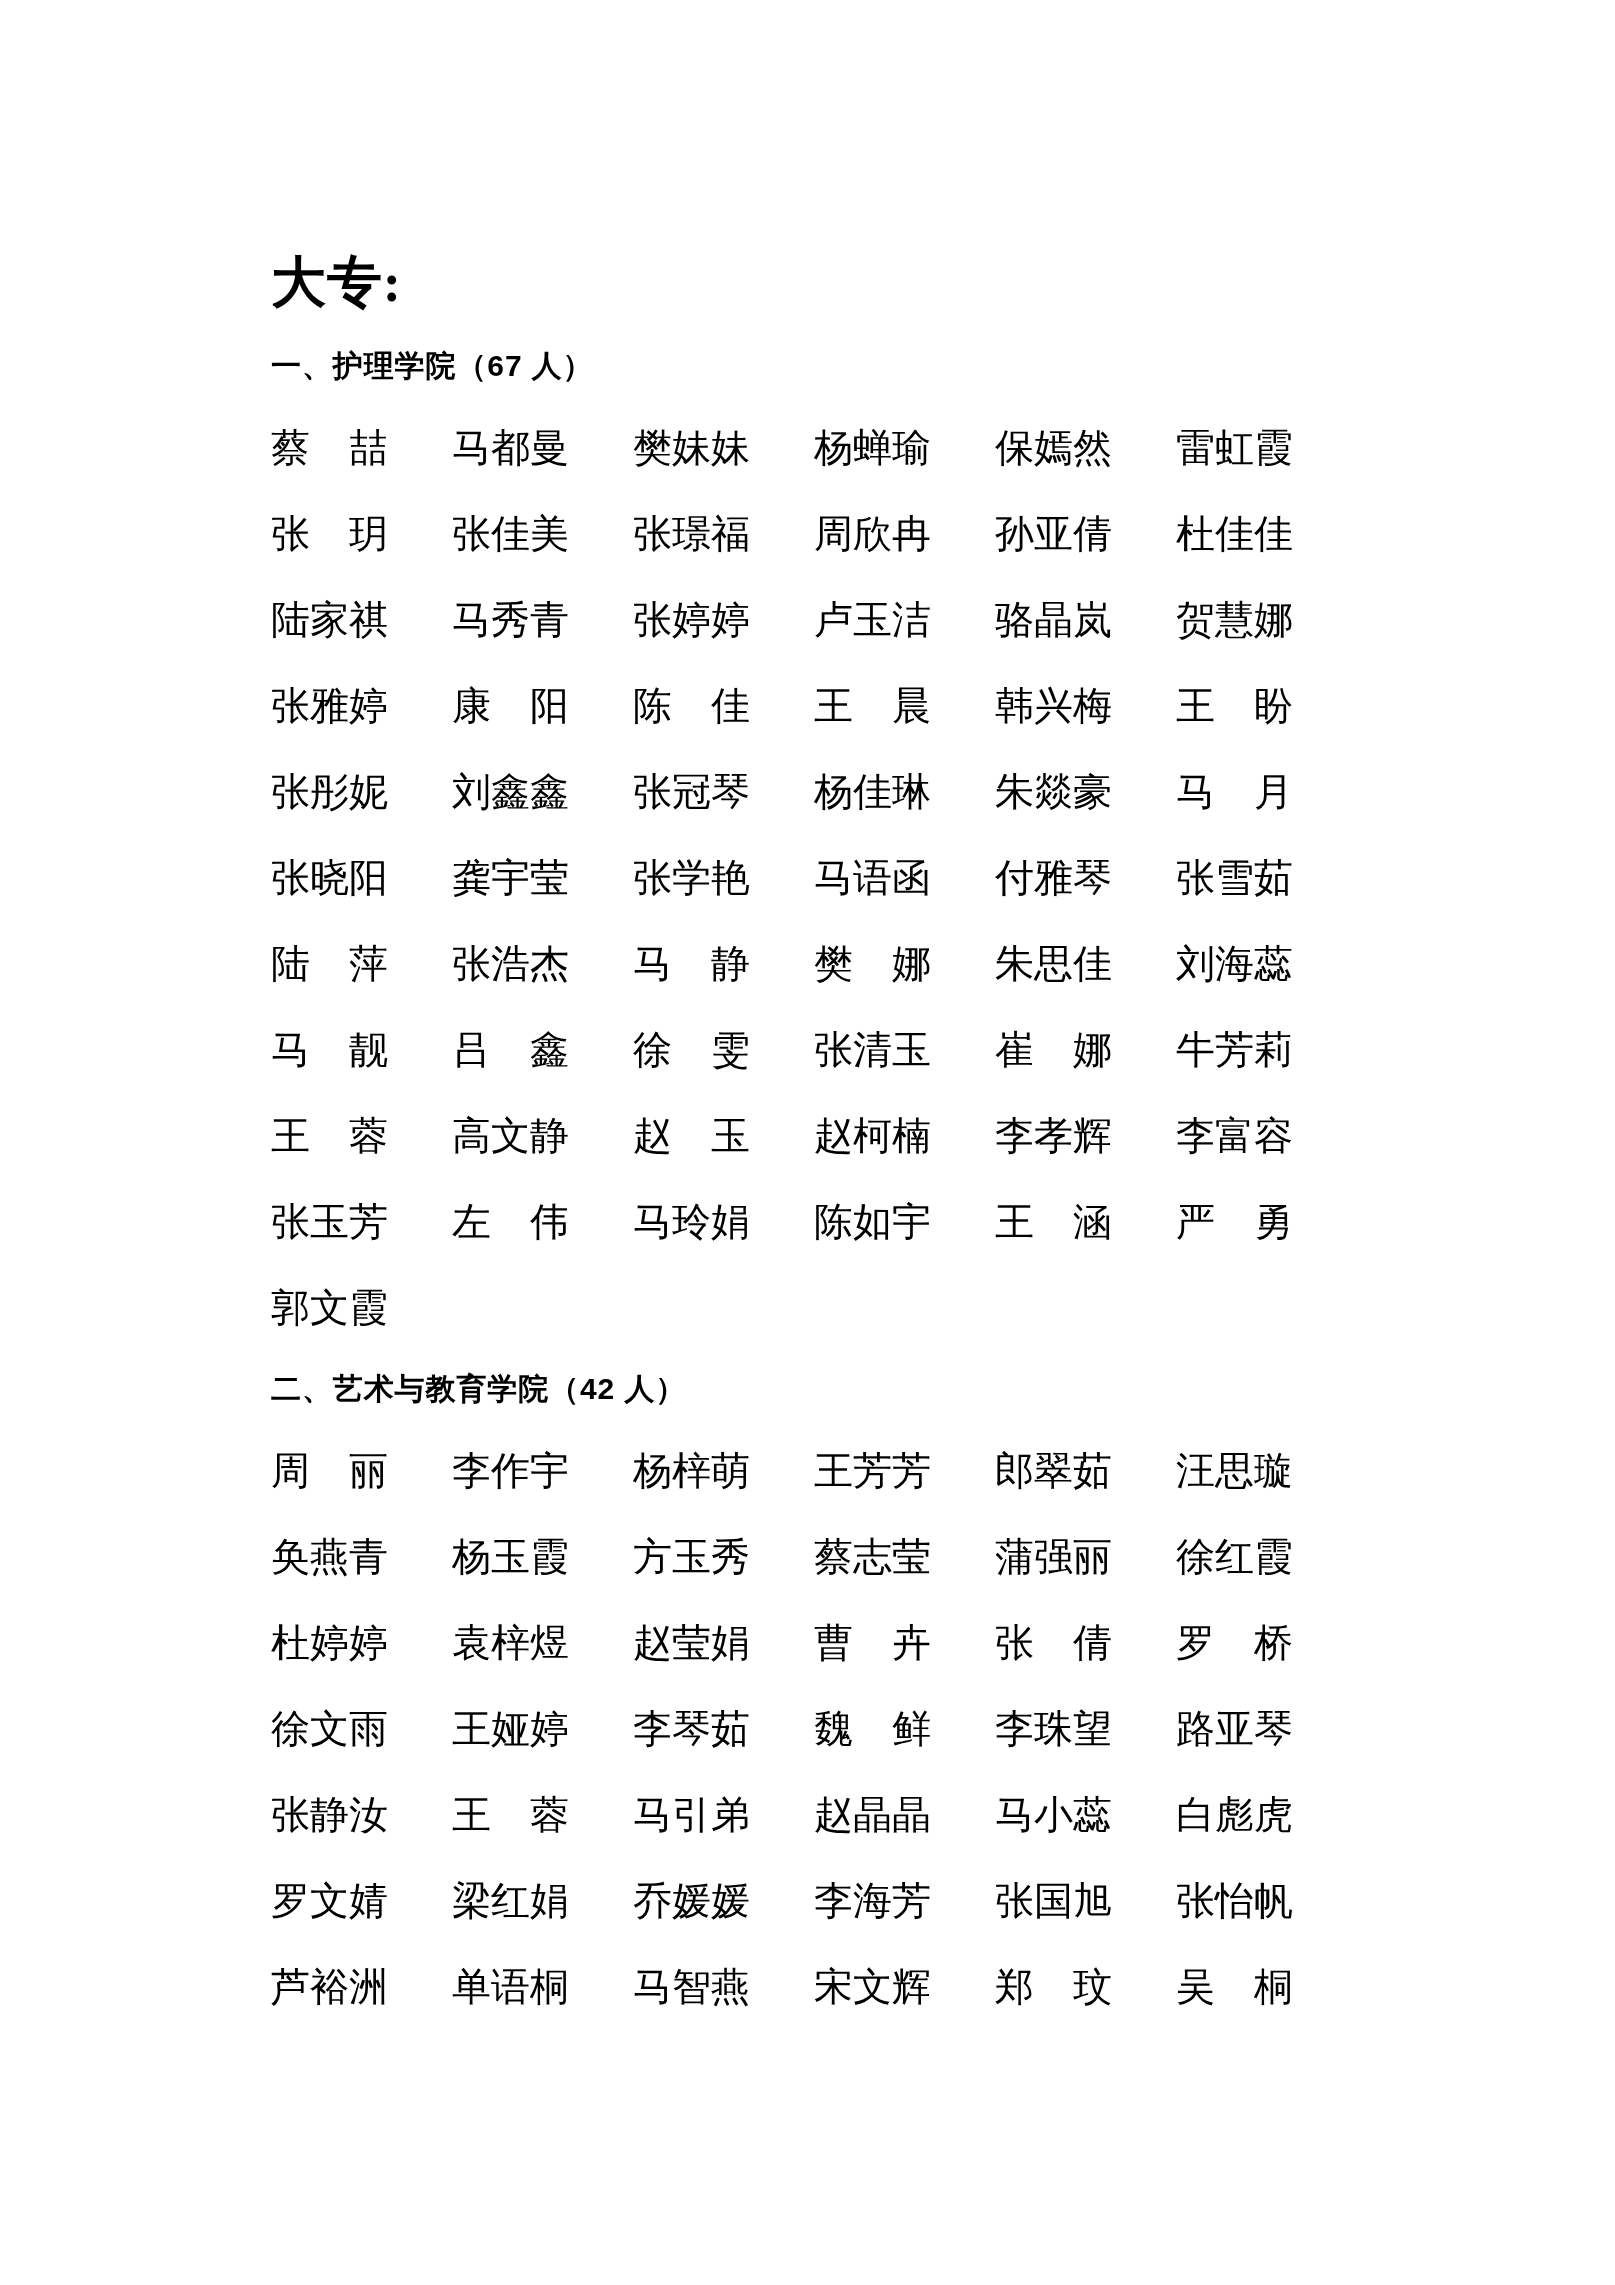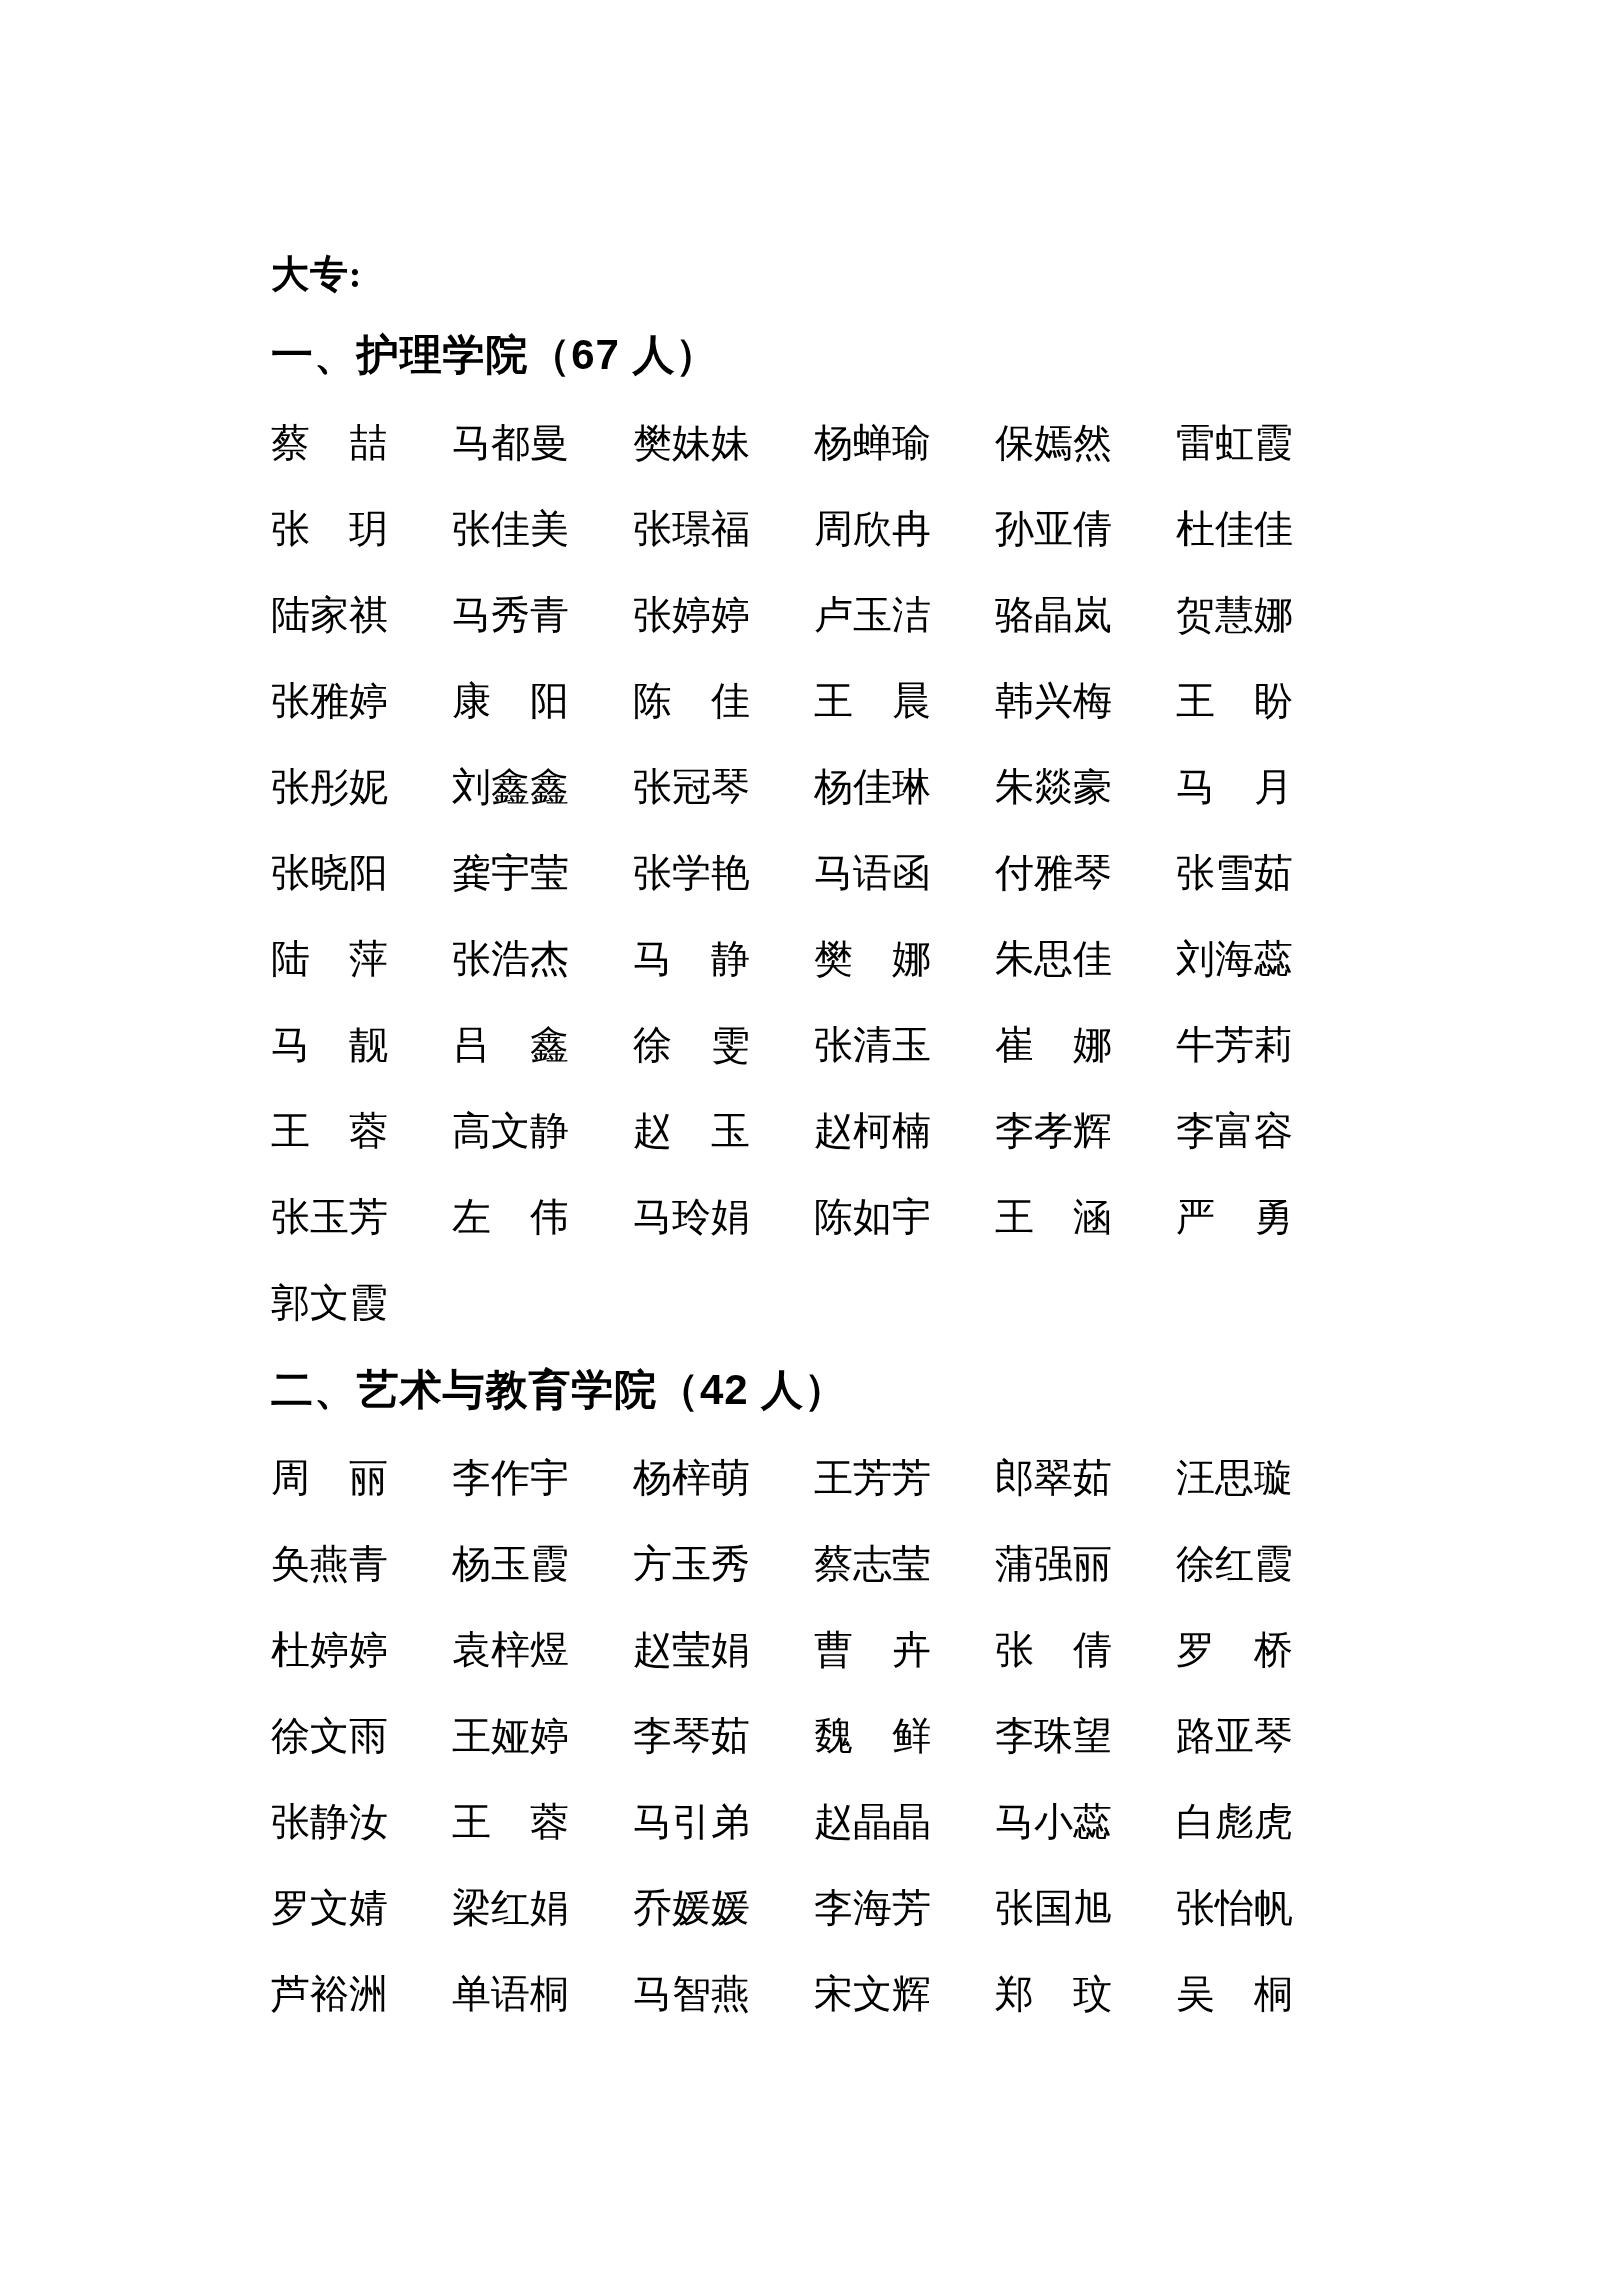--- a/index.html
+++ b/index.html
@@ -17,32 +17,32 @@
   .content {
     position: absolute;
     left: 271px;
     top: 255px;
     width: 1212px;
   }
 
   .doc-title {
     font-family: "Liberation Serif", "DejaVu Serif", serif;
     font-weight: bold;
-    font-size: 38px;
+    font-size: 55px;
     line-height: 1;
     margin: 0 0 41px 0;
     letter-spacing: 0.9px;
   }
 
   .section { margin: 0; }
 
   .section-heading {
     font-family: "Liberation Sans", "DejaVu Sans", sans-serif;
     font-weight: bold;
-    font-size: 42px;
+    font-size: 30px;
     line-height: 1;
     margin: 0;
     letter-spacing: 0.9px;
   }
 
   .section + .section .section-heading { margin-top: 23px; }
 
   .rows { margin-top: 23.5px; }
 
   .name-row {

